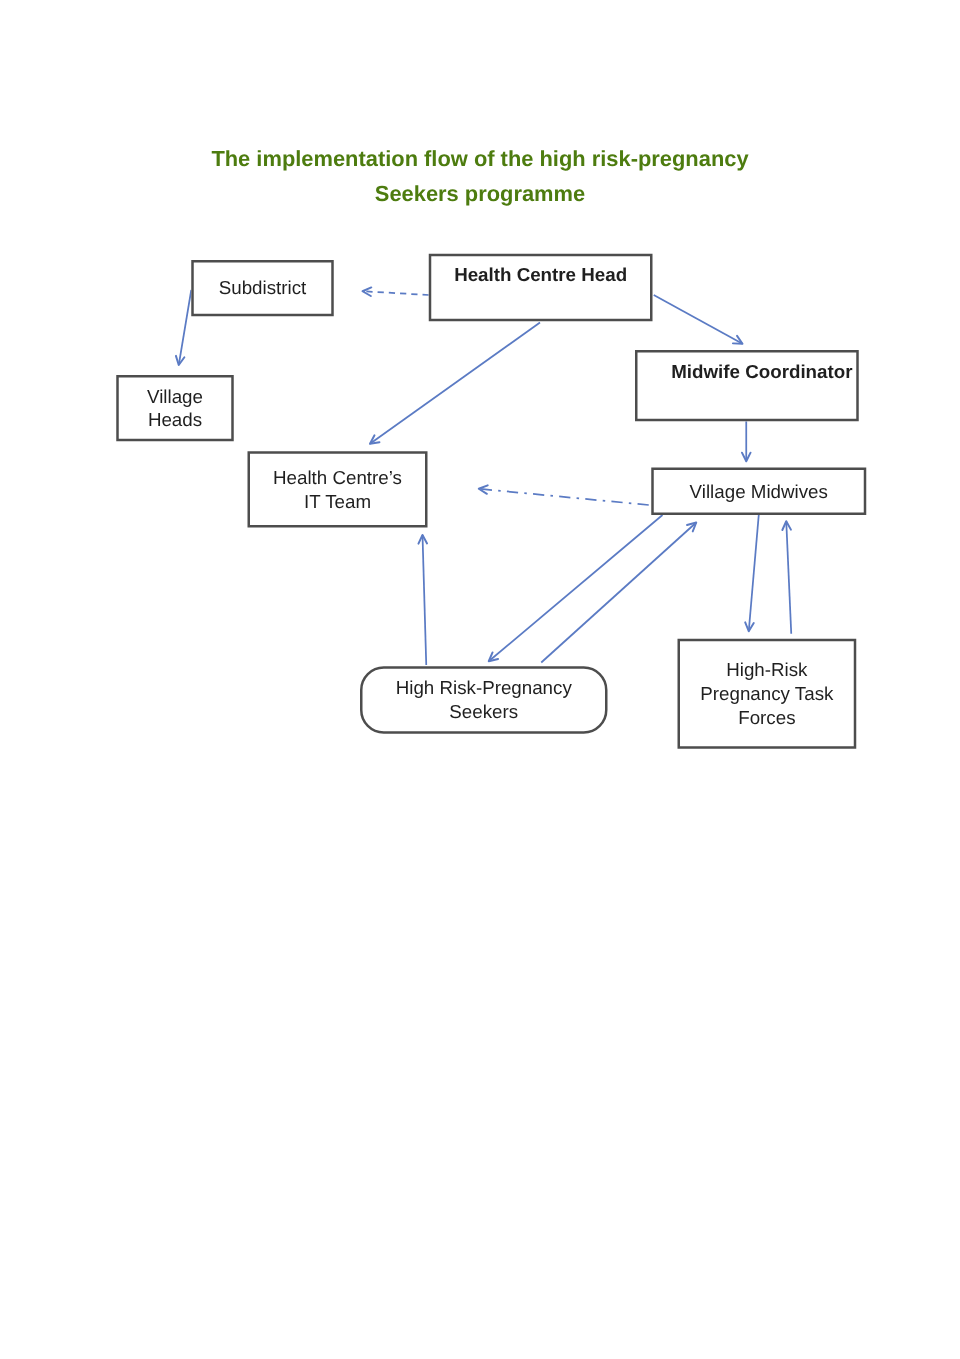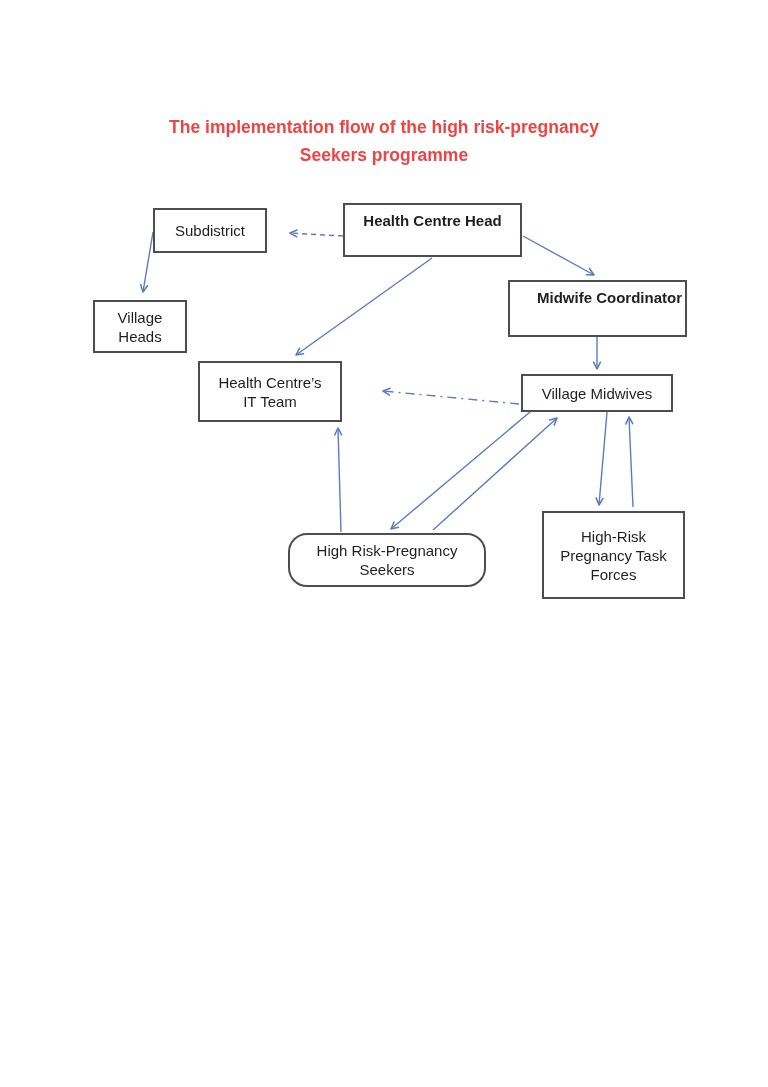--- a/index.html
+++ b/index.html
@@ -17,21 +17,21 @@
   }
   .diagram-title {
     position: absolute;
     left: 74px;
     top: 113px;
     width: 620px;
     text-align: center;
     font-size: 17.5px;
     font-weight: bold;
     line-height: 28px;
-    color: #ef4444;
+    color: #4d7c0f;
     white-space: pre-line;
   }
   .arrows-layer {
     position: absolute;
     left: 0;
     top: 0;
     width: 768px;
     height: 1087px;
     pointer-events: none;
   }
@@ -62,21 +62,21 @@
   }
   .node-label {
     white-space: pre-line;
     width: 100%;
   }
   .n-subdistrict   { left: 153px; top: 208px; width: 114px; height: 45px; }
   .n-hch           { left: 343px; top: 203px; width: 179px; height: 54px; }
   .n-midwife       { left: 508px; top: 280px; width: 179px; height: 57px; padding-left: 24px; }
   .n-villageheads  { left:  93px; top: 300px; width:  94px; height: 53px; }
   .n-itteam        { left: 198px; top: 361px; width: 144px; height: 61px; }
-  .n-midwives      { left: 521px; top: 374px; width: 152px; height: 38px; align-items: center; }
+  .n-midwives      { left: 521px; top: 374px; width: 172px; height: 38px; align-items: center; }
   .n-seekers       { left: 288px; top: 533px; width: 198px; height: 54px; border-radius: 19px; }
   .n-taskforces    { left: 542px; top: 511px; width: 143px; height: 88px; }
 </style>
 </head>
 <body>
 
 <div class="page">
 
   <div class="diagram-title">The implementation flow of the high risk-pregnancy
 Seekers programme</div>

